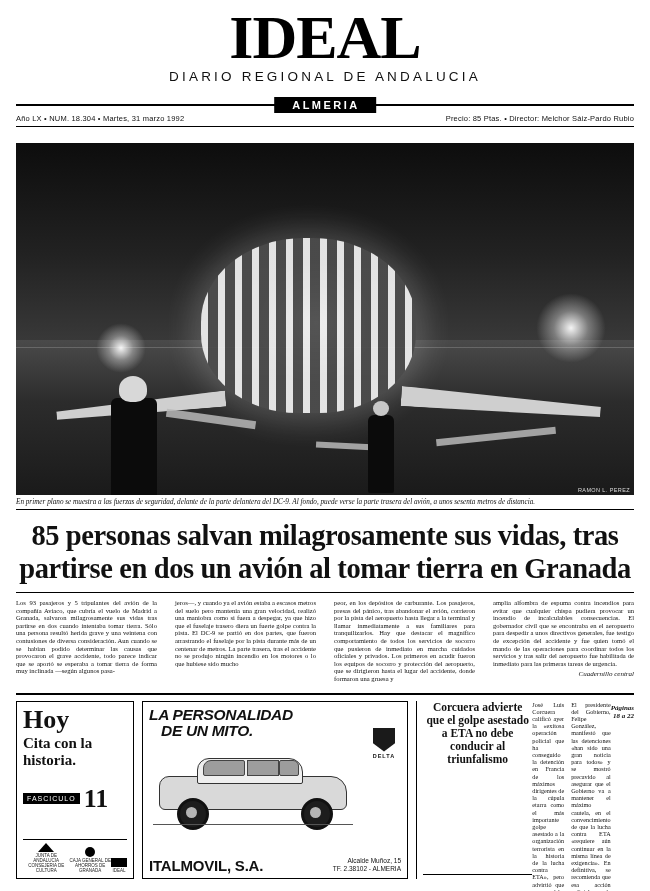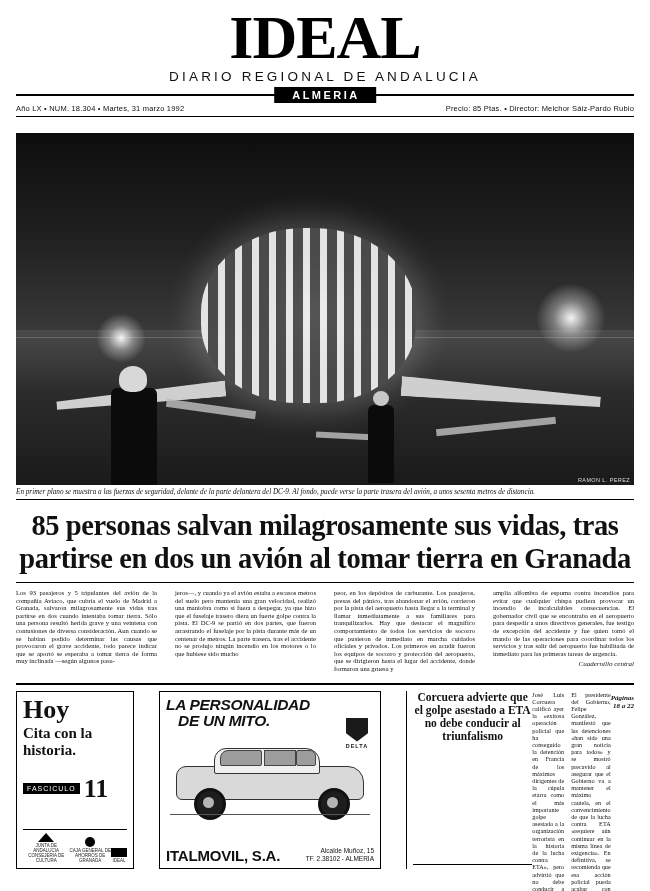--- a/index.html
+++ b/index.html
@@ -39,21 +39,21 @@
   }
   .masthead-sub {
     font-family: "Liberation Sans", sans-serif;
     font-size: 13.5px;
     letter-spacing: 3.2px;
     margin-top: 1px;
     color: #111;
   }
   .masthead-rule-wrap {
     position: relative;
-    margin-top: 3px;
+    margin-top: 13px;
     height: 16px;
   }
   .masthead-rule-wrap:before {
     content: "";
     position: absolute;
     left: 0; right: 0; top: 7px;
     border-top: 2px solid #000;
   }
   .edition-box {
     position: absolute;
@@ -211,21 +211,21 @@
     text-align: right;
     font-family: "Liberation Serif", serif;
     font-style: italic;
     font-size: 7px;
     margin-top: 4px;
   }
 
   
   .bottom {
     display: flex;
-    gap: 25px;
+    gap: 8px;
     margin-top: 6px;
     border-top: 2px solid #000;
     padding-top: 6px;
     height: 178px;
   }
   .promo {
     width: 118px;
     border: 1px solid #000;
     box-sizing: border-box;
     padding: 5px 6px;
@@ -291,21 +291,21 @@
   .promo .sp-mark.tri {
     background: none;
     border-left: 8px solid transparent;
     border-right: 8px solid transparent;
     border-bottom: 9px solid #000;
     width: 0; height: 0;
   }
   .promo .sp-mark.circ { border-radius: 50%; width: 10px; height: 10px; }
 
   .ad {
-    width: 222px;
+    width: 266px;
     border: 1px solid #000;
     box-sizing: border-box;
     position: relative;
     padding: 5px 16px 0 6px;
     overflow: hidden;
     background: #fff;
   }
   .ad .ad-title {
     font-family: "Liberation Sans", sans-serif;
     font-weight: bold;

